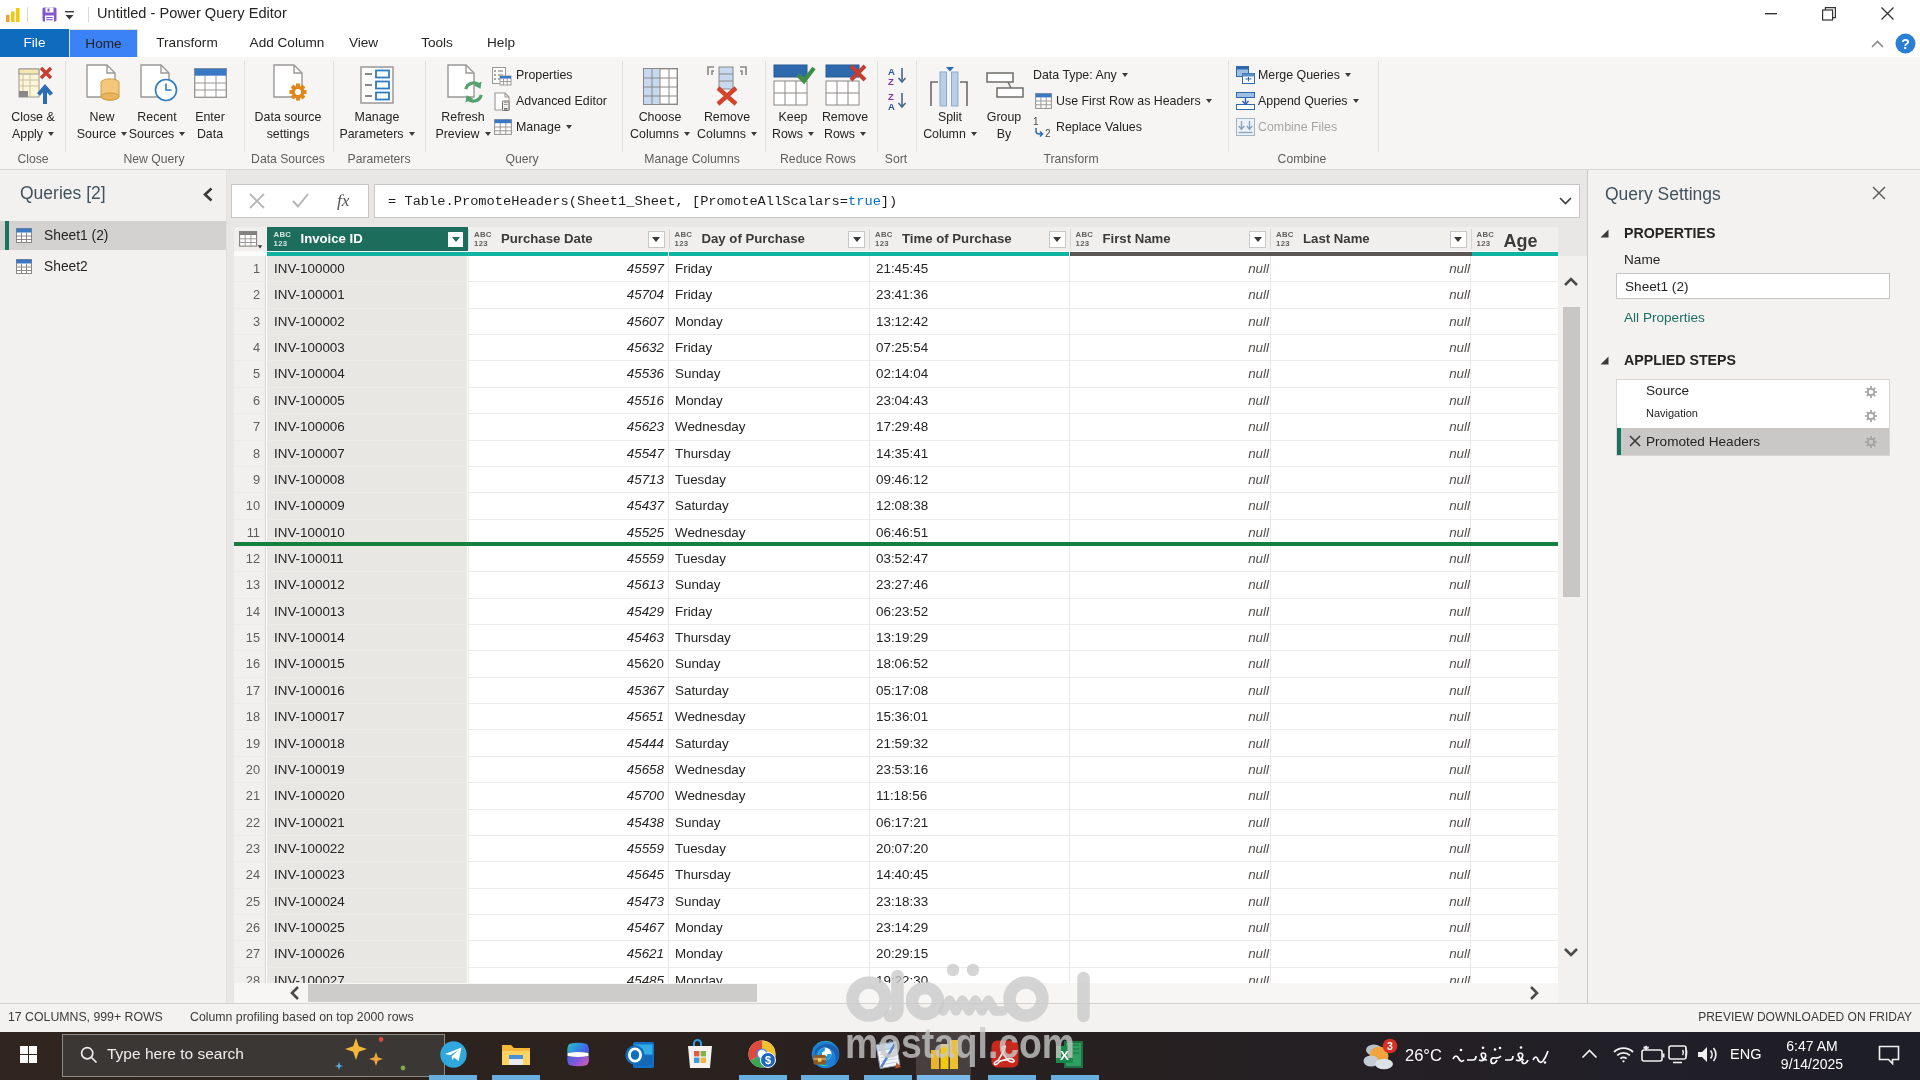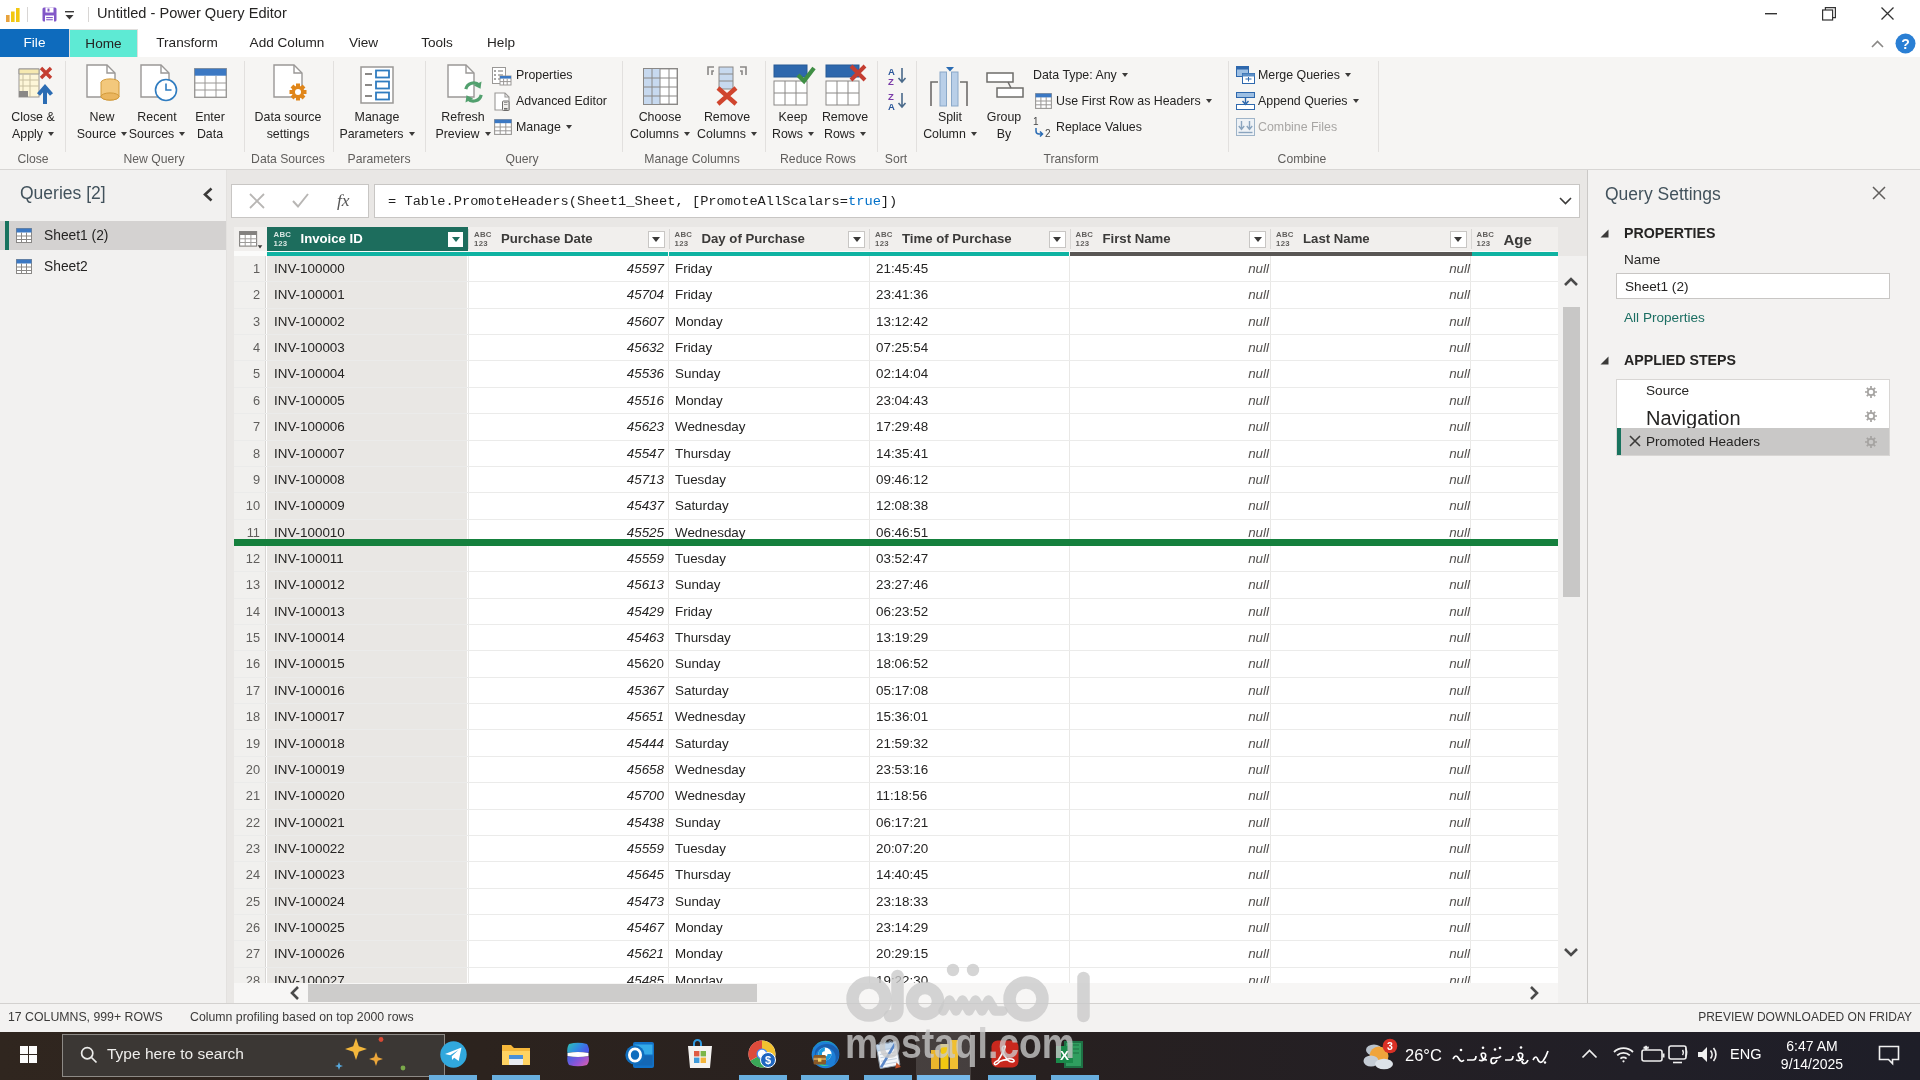--- a/index.html
+++ b/index.html
@@ -39,21 +39,21 @@
 <svg class="a" style="left:1822px;top:7px" width="14" height="14" viewBox="0 0 14 14" fill="none" stroke="#333" stroke-width="1.2">
     <rect x="0.6" y="3" width="10" height="10"></rect>
     <path d="M3.4 3 V0.6 H13.4 V10.6 H10.8"></path>
   </svg>
 <svg class="a" style="left:1881px;top:7px" width="13" height="13" viewBox="0 0 13 13" stroke="#333" stroke-width="1.3">
     <path d="M0.5 0.5 L12.5 12.5 M12.5 0.5 L0.5 12.5"></path>
   </svg>
 
 <div class="a" style="left:0;top:29px;width:1920px;height:28px;background:#fff"></div>
 <div class="a" style="left:0;top:29px;width:69px;height:28px;background:#0e6bbd;color:#fff;font-size:13.6px;text-align:center;line-height:28px">File</div>
-<div class="a" style="left:69px;top:29px;width:69px;height:29px;background:#5eead4;border:1px solid #e1dfdd;border-bottom:none;color:#252423;font-size:13.6px;text-align:center;line-height:28px">Home</div>
+<div class="a" style="left:69px;top:29px;width:69px;height:29px;background:#3b82f6;border:1px solid #e1dfdd;border-bottom:none;color:#252423;font-size:13.6px;text-align:center;line-height:28px">Home</div>
 <div class="a" style="left:138px;top:29px;width:98px;height:28px;color:#252423;font-size:13.6px;text-align:center;line-height:28px">Transform</div>
 <div class="a" style="left:236px;top:29px;width:102px;height:28px;color:#252423;font-size:13.6px;text-align:center;line-height:28px">Add Column</div>
 <div class="a" style="left:330px;top:29px;width:67px;height:28px;color:#252423;font-size:13.6px;text-align:center;line-height:28px">View</div>
 <div class="a" style="left:405px;top:29px;width:64px;height:28px;color:#252423;font-size:13.6px;text-align:center;line-height:28px">Tools</div>
 <div class="a" style="left:469px;top:29px;width:64px;height:28px;color:#252423;font-size:13.6px;text-align:center;line-height:28px">Help</div>
 <svg class="a" style="left:1871px;top:40px" width="13" height="8" viewBox="0 0 13 8" fill="none" stroke="#8a8886" stroke-width="1.6">
     <path d="M1 7 L6.5 1.5 L12 7"></path>
   </svg>
 
 <svg class="a" style="left:1895px;top:33px" width="21" height="21" viewBox="0 0 21 21">
@@ -315,21 +315,21 @@
 <div class="a" style="left:1624px;top:252px;font-size:13.6px;color:#252423">Name</div>
 <div class="a" style="left:1616px;top:273px;width:274px;height:26px;background:#fff;border:1px solid #c8c6c4"></div>
 <div class="a" style="left:1625px;top:279px;font-size:13.6px;color:#252423">Sheet1 (2)</div>
 <div class="a" style="left:1624px;top:310px;font-size:13.6px;color:#1b6e62">All Properties</div>
 <svg class="a" style="left:1600px;top:356px" width="9" height="9" viewBox="0 0 9 9">
     <path d="M8.5 0.5 v8 h-8 z" fill="#3b3a39"></path>
   </svg>
 <div class="a" style="left:1624px;top:352px;font-size:14.2px;font-weight:bold;color:#252423">APPLIED STEPS</div>
 <div class="a" style="left:1616px;top:379px;width:274px;height:77px;background:#fff;border:1px solid #d8d6d4"></div>
 <div class="a" style="left:1646px;top:383px;font-size:13.6px;color:#252423">Source</div>
-<div class="a" style="left:1646px;top:407px;font-size:20px;color:#252423">Navigation</div>
+<div class="a" style="left:1646px;top:407px;font-size:11px;color:#252423">Navigation</div>
 <div class="a" style="left:1617px;top:428px;width:272px;height:27px;background:#c9c8c7"></div>
 <div class="a" style="left:1617px;top:428px;width:4px;height:27px;background:#18735e"></div>
 <svg class="a" style="left:1629px;top:435px" width="12" height="12" viewBox="0 0 12 12" stroke="#3b3a39" stroke-width="1.6" fill="none">
     <path d="M1 1 L11 11 M11 1 L1 11"></path>
   </svg>
 <div class="a" style="left:1646px;top:434px;font-size:13.6px;color:#252423">Promoted Headers</div>
 <svg class="a" style="left:1864px;top:385px" width="14" height="14" viewBox="0 0 14 14">
     <g stroke="#a5a3a1" stroke-width="1.7" fill="none">
       <circle cx="7" cy="7" r="3.2"></circle>
       <path d="M7 1 v2.4 M7 10.6 v2.4 M1 7 h2.4 M10.6 7 h2.4 M2.8 2.8 l1.7 1.7 M9.5 9.5 l1.7 1.7 M11.2 2.8 l-1.7 1.7 M4.5 9.5 l-1.7 1.7"></path>
@@ -394,21 +394,21 @@
   </svg>
 <div class="a" style="left:1069.5px;top:229px;width:1px;height:20px;background:#d8d6d4"></div>
 <div class="a" style="left:1276px;top:229.5px;font-size:7.8px;line-height:9px;color:#605e5c;font-weight:bold;letter-spacing:0.3px">ABC<br>123</div>
 <div class="a" style="left:1303px;top:231px;font-size:13.2px;font-weight:bold;color:#3b3a39;white-space:nowrap">Last Name</div>
 <div class="a" style="left:1449.5px;top:230.5px;width:17px;height:17px;background:#fff;border:1px solid #c8c6c4"></div>
 <svg class="a" style="left:1454.0px;top:237px" width="8" height="5" viewBox="0 0 8 5">
     <path d="M0 0 h8 l-4 5 z" fill="#3b3a39"></path>
   </svg>
 <div class="a" style="left:1270px;top:229px;width:1px;height:20px;background:#d8d6d4"></div>
 <div class="a" style="left:1476.5px;top:229.5px;font-size:7.8px;line-height:9px;color:#605e5c;font-weight:bold;letter-spacing:0.3px">ABC<br>123</div>
-<div class="a" style="left:1503.5px;top:231px;font-size:15px;font-weight:bold;color:#3b3a39;white-space:nowrap">Age</div>
+<div class="a" style="left:1503.5px;top:231px;font-size:18px;font-weight:bold;color:#3b3a39;white-space:nowrap">Age</div>
 <div class="a" style="left:1470.5px;top:229px;width:1px;height:20px;background:#d8d6d4"></div>
 <div class="a" style="left:234px;top:251px;width:1324px;height:5px;background:#fbfbfa"></div>
 <div class="a" style="left:267px;top:251.5px;width:200.5px;height:4px;background:#0fb3a2"></div>
 <div class="a" style="left:468px;top:251.5px;width:200px;height:4px;background:#0fb3a2"></div>
 <div class="a" style="left:668.5px;top:251.5px;width:200px;height:4px;background:#0fb3a2"></div>
 <div class="a" style="left:869px;top:251.5px;width:200px;height:4px;background:#0fb3a2"></div>
 <div class="a" style="left:1069.5px;top:251.5px;width:201px;height:4px;background:#5a5755"></div>
 <div class="a" style="left:1270.5px;top:251.5px;width:201px;height:4px;background:#5a5755"></div>
 <div class="a" style="left:1472px;top:251.5px;width:86px;height:4px;background:#0fb3a2"></div>
 <div class="a" style="left:467.5px;top:256px;width:1px;height:727px;background:#e9e8e6"></div>
@@ -501,21 +501,21 @@
   </div>
 <div class="a" style="left:234px;top:493.2px;width:1324px;height:26.36px;border-bottom:1px solid #ebebea;font-size:13.4px;line-height:26.36px;color:#252423">
     <span class="a" style="left:0;width:26px;text-align:right;color:#605e5c;font-size:12.8px">10</span>
     <span class="a" style="left:40px">INV-100009</span>
     <span class="a" style="left:240px;width:190px;text-align:right;font-style:italic">45437</span>
     <span class="a" style="left:441px">Saturday</span>
     <span class="a" style="left:642px">12:08:38</span>
     <span class="a" style="left:845px;width:190px;text-align:right;font-style:italic;color:#53504e">null</span>
     <span class="a" style="left:1046px;width:190px;text-align:right;font-style:italic;color:#53504e">null</span>
   </div>
-<div class="a" style="left:234px;top:519.6px;width:1324px;height:26.36px;border-bottom:7px solid #15803d;font-size:13.4px;line-height:26.36px;color:#252423">
+<div class="a" style="left:234px;top:519.6px;width:1324px;height:26.36px;border-bottom:4px solid #15803d;font-size:13.4px;line-height:26.36px;color:#252423">
     <span class="a" style="left:0;width:26px;text-align:right;color:#605e5c;font-size:12.8px">11</span>
     <span class="a" style="left:40px">INV-100010</span>
     <span class="a" style="left:240px;width:190px;text-align:right;font-style:italic">45525</span>
     <span class="a" style="left:441px">Wednesday</span>
     <span class="a" style="left:642px">06:46:51</span>
     <span class="a" style="left:845px;width:190px;text-align:right;font-style:italic;color:#53504e">null</span>
     <span class="a" style="left:1046px;width:190px;text-align:right;font-style:italic;color:#53504e">null</span>
   </div>
 <div class="a" style="left:234px;top:546.0px;width:1324px;height:26.36px;border-bottom:1px solid #ebebea;font-size:13.4px;line-height:26.36px;color:#252423">
     <span class="a" style="left:0;width:26px;text-align:right;color:#605e5c;font-size:12.8px">12</span>

